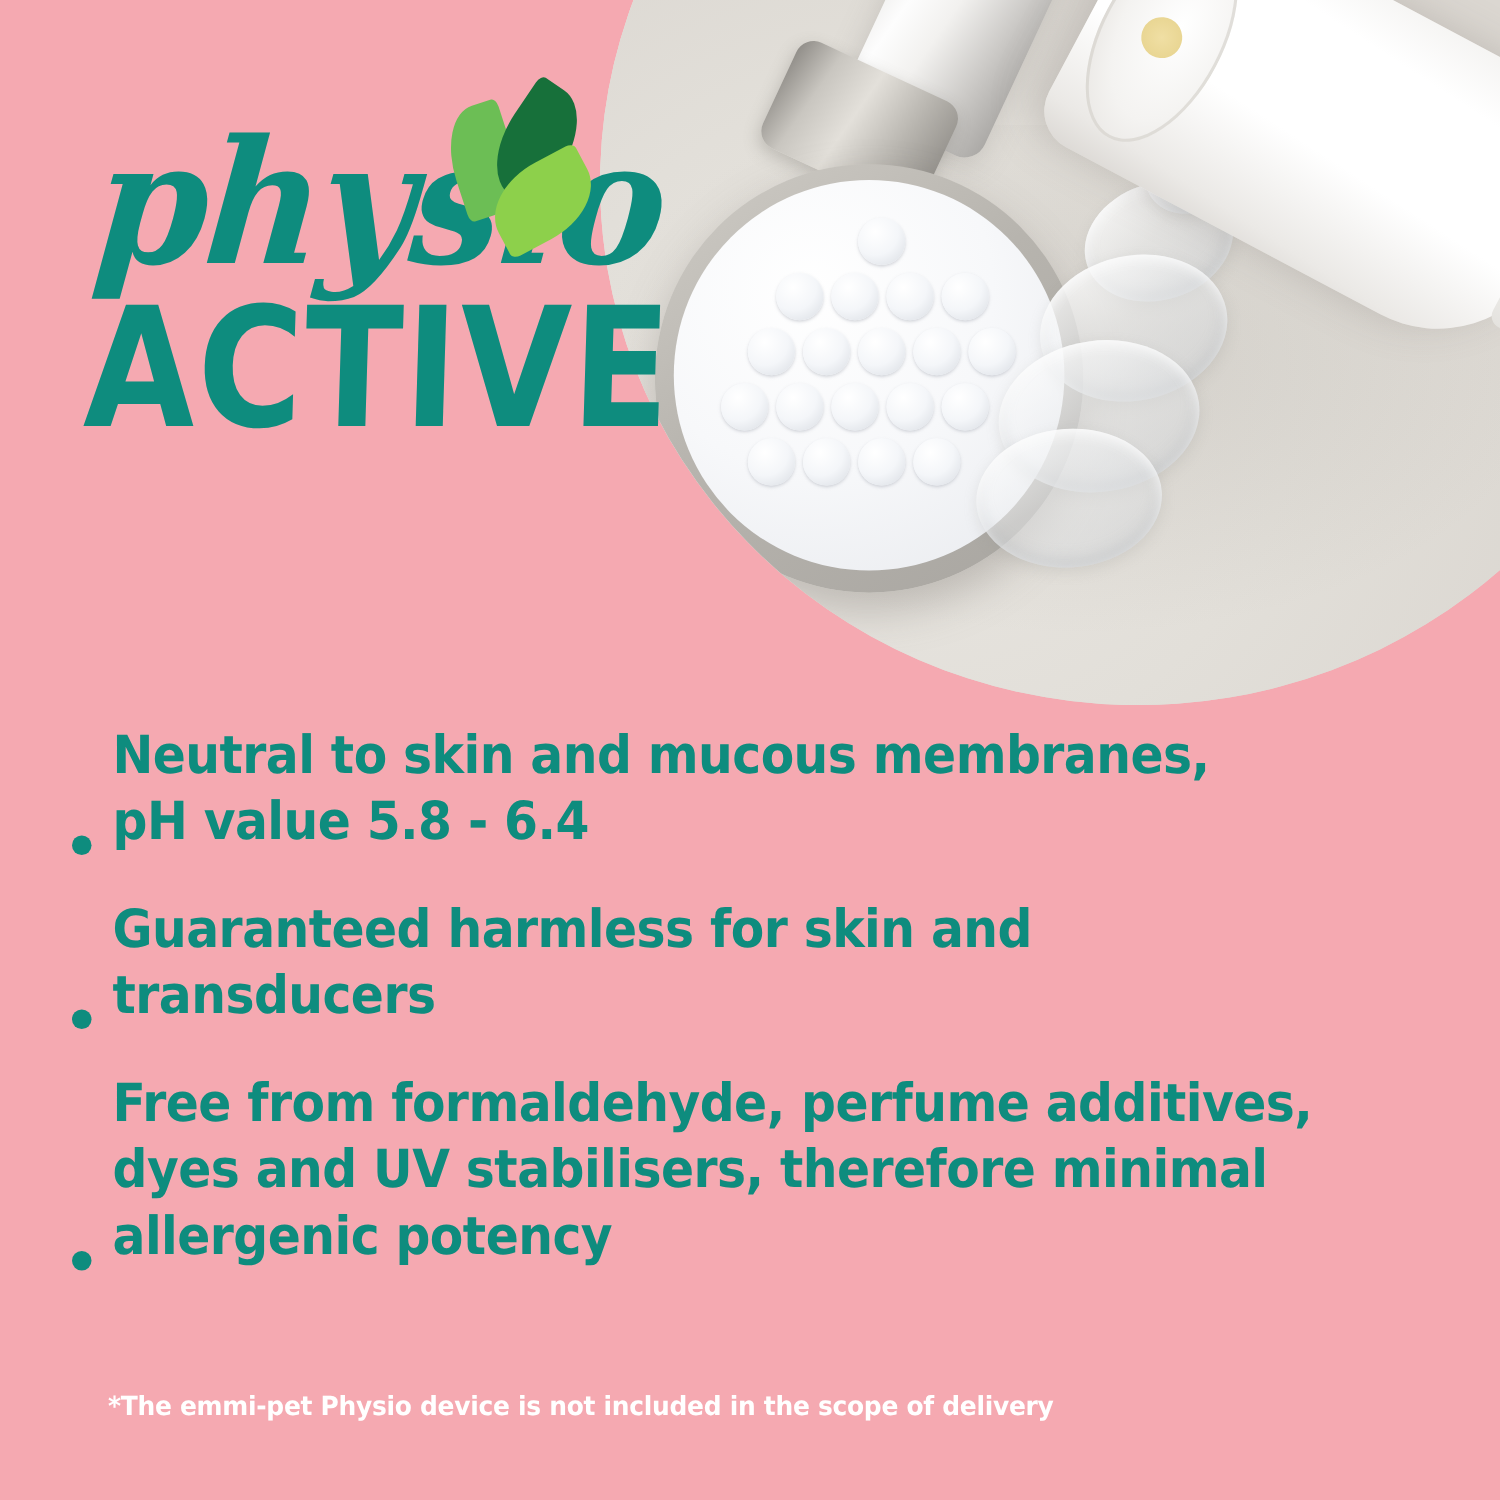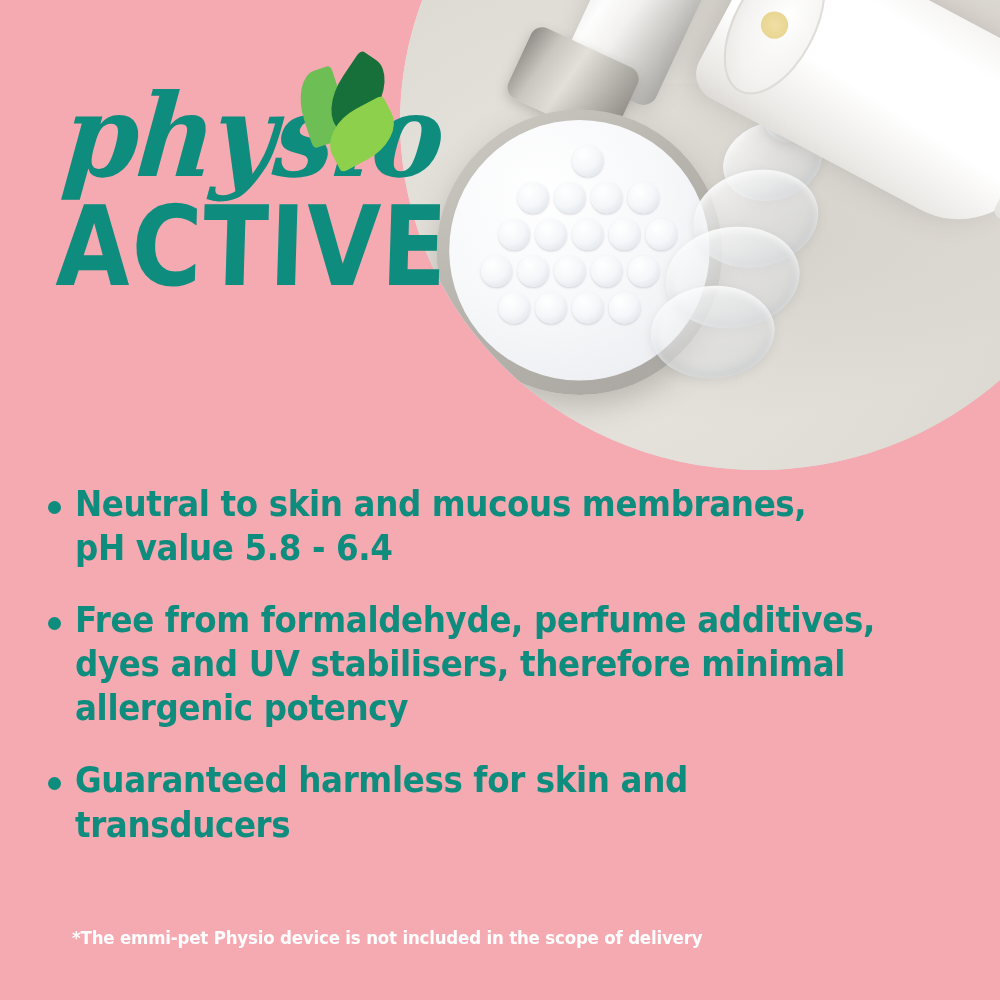--- a/index.html
+++ b/index.html
@@ -127,21 +127,21 @@
     transform-origin:left top;
   }
   .leaves { position:absolute; left:233px; top:-8px; width:115px; height:110px; }
   .leaf { position:absolute; border-radius:0 100% 0 100%; }
   .leaf-mid  { width:42px; height:74px; background:#6CBE55; left:10px;  top:16px; transform:rotate(-18deg); border-radius:60% 8% 60% 8%; }
   .leaf-dark { width:46px; height:78px; background:#17703A; left:44px;  top:2px;  transform:rotate(34deg);  border-radius:8% 60% 8% 60%; }
   .leaf-lite { width:50px; height:72px; background:#8DD04B; left:46px;  top:44px; transform:rotate(62deg);  border-radius:8% 60% 8% 60%; }
 
   
   #bullets { position:absolute; left:48px; top:482px; width:900px; }
-  .bullet-row { display:flex; align-items:flex-start; margin-bottom:28px; }
+  .bullet-row { display:flex; align-items:flex-end; margin-bottom:28px; }
   .bullet-dot {
     width:13px; height:13px; border-radius:50%;
     background:#0E8C7E; flex:0 0 auto; margin-top:19px; margin-right:14px;
   }
   .bullet-text {
     color:#0E8C7E;
     font-family:"DejaVu Sans", sans-serif;
     font-weight:700;
     font-size:35px;
     line-height:1.26;
@@ -234,26 +234,26 @@
   </div>
 
   <div id="bullets">
     <div class="bullet-row">
       <span class="bullet-dot"></span>
       <span class="bullet-text">Neutral to skin and mucous membranes,
 pH value 5.8 - 6.4</span>
     </div>
     <div class="bullet-row">
       <span class="bullet-dot"></span>
+      <span class="bullet-text">Guaranteed harmless for skin and
+transducers</span>
+    </div>
+    <div class="bullet-row">
+      <span class="bullet-dot"></span>
       <span class="bullet-text">Free from formaldehyde, perfume additives,
 dyes and UV stabilisers, therefore minimal
 allergenic potency</span>
     </div>
-    <div class="bullet-row">
-      <span class="bullet-dot"></span>
-      <span class="bullet-text">Guaranteed harmless for skin and
-transducers</span>
-    </div>
   </div>
 
   <div id="footnote">*The emmi-pet Physio device is not included in the scope of delivery</div>
 
 </div>
 
 </body></html>

